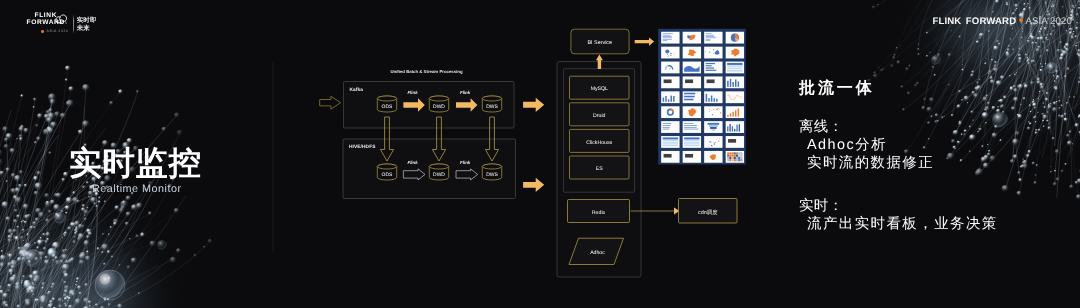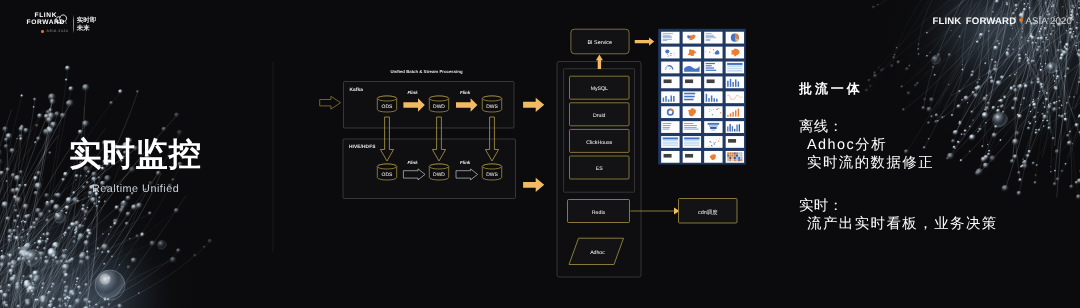--- a/index.html
+++ b/index.html
@@ -23,26 +23,26 @@
 #logo .swoosh{position:absolute;left:30.5px;top:-1.2px;width:13.8px;height:12.6px;}
 
 
 #brand{right:8px;top:16.5px;display:flex;align-items:baseline;white-space:nowrap;}
 #brand .b{color:#f7f7f7;font-weight:700;font-size:9.6px;letter-spacing:.14px;line-height:9px;}
 #brand .b2{margin-left:4.5px;}
 #brand .dot{width:4.2px;height:4.2px;border-radius:50%;background:#E8761F;margin:0 2.5px 0 2.5px;position:relative;top:-1.3px;}
 #brand .l{color:#cecece;font-weight:400;font-size:9.6px;letter-spacing:.14px;line-height:9px;}
 
 
-#title-cn{left:69px;top:137px;font-size:32.6px;font-weight:700;color:#fff;letter-spacing:0.6px;line-height:1.05;}
+#title-cn{left:69px;top:146px;font-size:32.6px;font-weight:700;color:#fff;letter-spacing:0.6px;line-height:1.05;}
 #title-en{left:92px;top:183px;font-size:10.8px;color:#ccd4dc;letter-spacing:.5px;font-weight:400;line-height:12px;}
 
 
 #rp{left:799px;top:79px;width:280px;color:#fff;}
-#rp .h{font-size:13px;font-weight:700;letter-spacing:2.9px;margin:0;line-height:20px;}
+#rp .h{font-size:16px;font-weight:700;letter-spacing:2.9px;margin:0;line-height:20px;}
 #rp .blk{margin-top:0;}
 #rp #blk0{margin-top:26px;}
 #rp #blk1{margin-top:20px;}
 #rp .lab{font-size:14.4px;letter-spacing:.35px;line-height:17px;}
 #rp .ln{font-size:14.4px;letter-spacing:1.5px;line-height:18px;margin-left:8px;}
 </style>
 </head>
 <body>
 
 <div id="slide">
@@ -1769,21 +1769,21 @@
   </div>
 
   <div class="abs" id="brand">
     <span class="b">FLINK</span>
     <span class="b b2">FORWARD</span>
     <span class="dot"></span>
     <span class="l">ASIA 2020</span>
   </div>
 
   <div class="abs" id="title-cn">实时监控</div>
-  <div class="abs" id="title-en">Realtime Unified</div>
+  <div class="abs" id="title-en">Realtime Monitor</div>
 
   <div class="layer" id="diagram">
       <svg viewBox="0 0 1080 308">
         <text x="426.5" y="73" font-size="4.3" fill="#e2e2e2" text-anchor="middle" font-weight="600" letter-spacing="0">Unified Batch &amp; Stream Processing</text>
         <path d="M319.7 99.5L330.9 99.5L330.9 96.3L340.6 102.7L330.9 109.1L330.9 105.9L319.7 105.9Z" fill="none" stroke="#8E7A33" stroke-width="0.8"></path>
         <rect x="343.5" y="81.5" width="170.5" height="46.5" rx="1" fill="#0f0f11" stroke="#434241" stroke-width="0.8"></rect>
         <text x="349.5" y="91" font-size="4.8" fill="#efefef" text-anchor="start" font-weight="700" letter-spacing=".1">Kafka</text>
         <g>
           <path d="M377.3 98.5A9.7 2.5 0 0 1 396.7 98.5L396.7 109.5A9.7 2.5 0 0 1 377.3 109.5Z" fill="#0d0d0f" stroke="#A89446" stroke-width="0.75"></path>
           <ellipse cx="387" cy="98.5" rx="9.7" ry="2.5" fill="#0d0d0f" stroke="#A89446" stroke-width="0.75"></ellipse>

